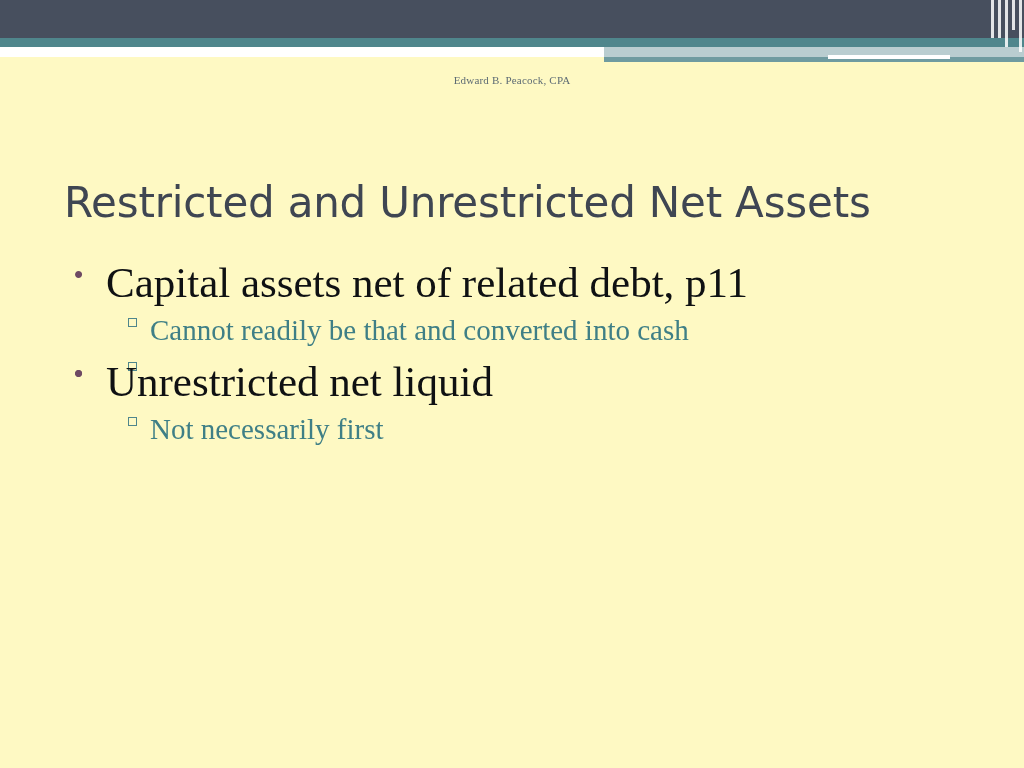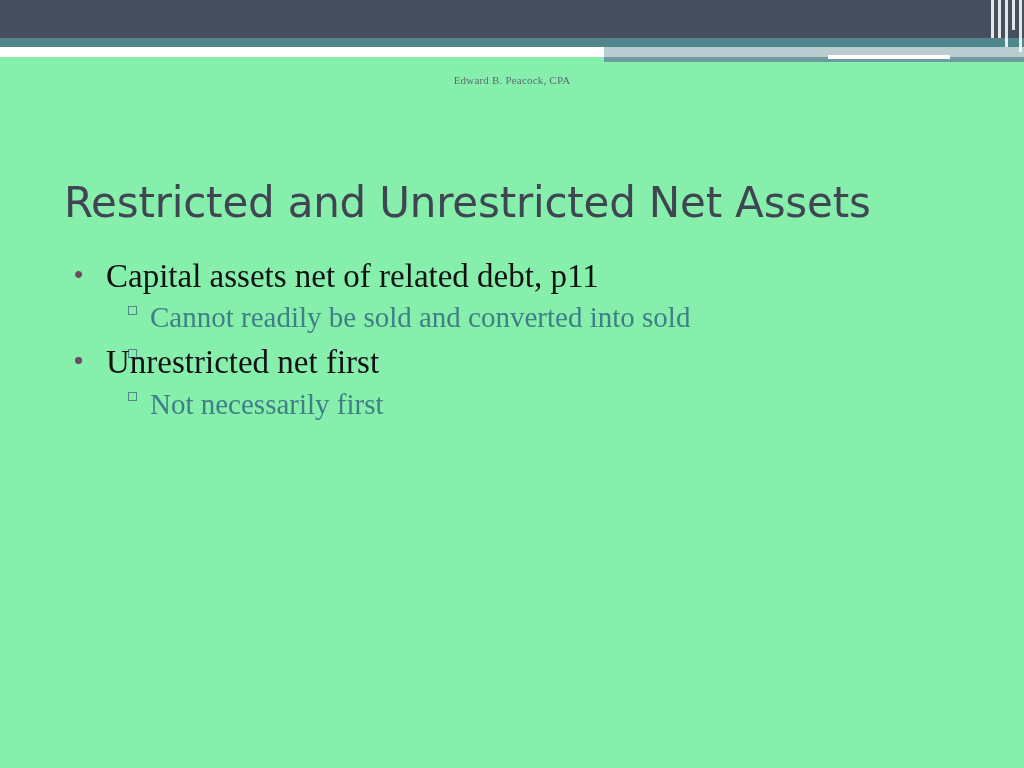--- a/index.html
+++ b/index.html
@@ -10,21 +10,21 @@
   body {
     width: 1024px;
     height: 768px;
     overflow: hidden;
     font-family: "Liberation Sans", sans-serif;
   }
   .slide {
     position: relative;
     width: 1024px;
     height: 768px;
-    background: #86efac;
+    background: #fef9c3;
   }
 
   
   .hdr-dark {
     position: absolute;
     left: 0; top: 0;
     width: 1024px; height: 38px;
     background: #474f5e;
   }
   .hdr-teal-full {
@@ -119,21 +119,21 @@
   .b1 {
     position: absolute;
     left: 14px;
     top: 0.18em;
     color: #6e4a63;
     font-size: 26px;
     line-height: 1;
   }
   .l1text {
     font-family: "Liberation Serif", serif;
-    font-size: 33px;
+    font-size: 43px;
     line-height: 1.25;
     color: #0f1113;
   }
   ul.lvl2 {
     list-style: none;
     margin: 2px 0 6px 0;
     padding: 0;
   }
   ul.lvl2 > li.subitem {
     position: relative;
@@ -179,37 +179,37 @@
 
   <div class="body">
     <ul class="lvl1">
 
       <li class="item">
         <span class="b1">•</span>
         <span class="l1text">Capital assets net of related debt, p11</span>
         <ul class="lvl2">
           <li class="subitem">
             <span class="b2"></span>
-            <span class="l2text">Cannot readily be sold and converted into sold</span>
+            <span class="l2text">Cannot readily be that and converted into cash</span>
           </li>
         </ul>
       </li>
 
       <li class="item">
         <span class="b1">•</span>
         <ul class="lvl2">
           <li class="subitem">
             <span class="b2"></span>
           </li>
         </ul>
       </li>
 
       <li class="item">
         <span class="b1">•</span>
-        <span class="l1text">Unrestricted net first</span>
+        <span class="l1text">Unrestricted net liquid</span>
         <ul class="lvl2">
           <li class="subitem">
             <span class="b2"></span>
           </li>
           <li class="subitem">
             <span class="b2"></span>
             <span class="l2text">Not necessarily first</span>
           </li>
         </ul>
       </li>

